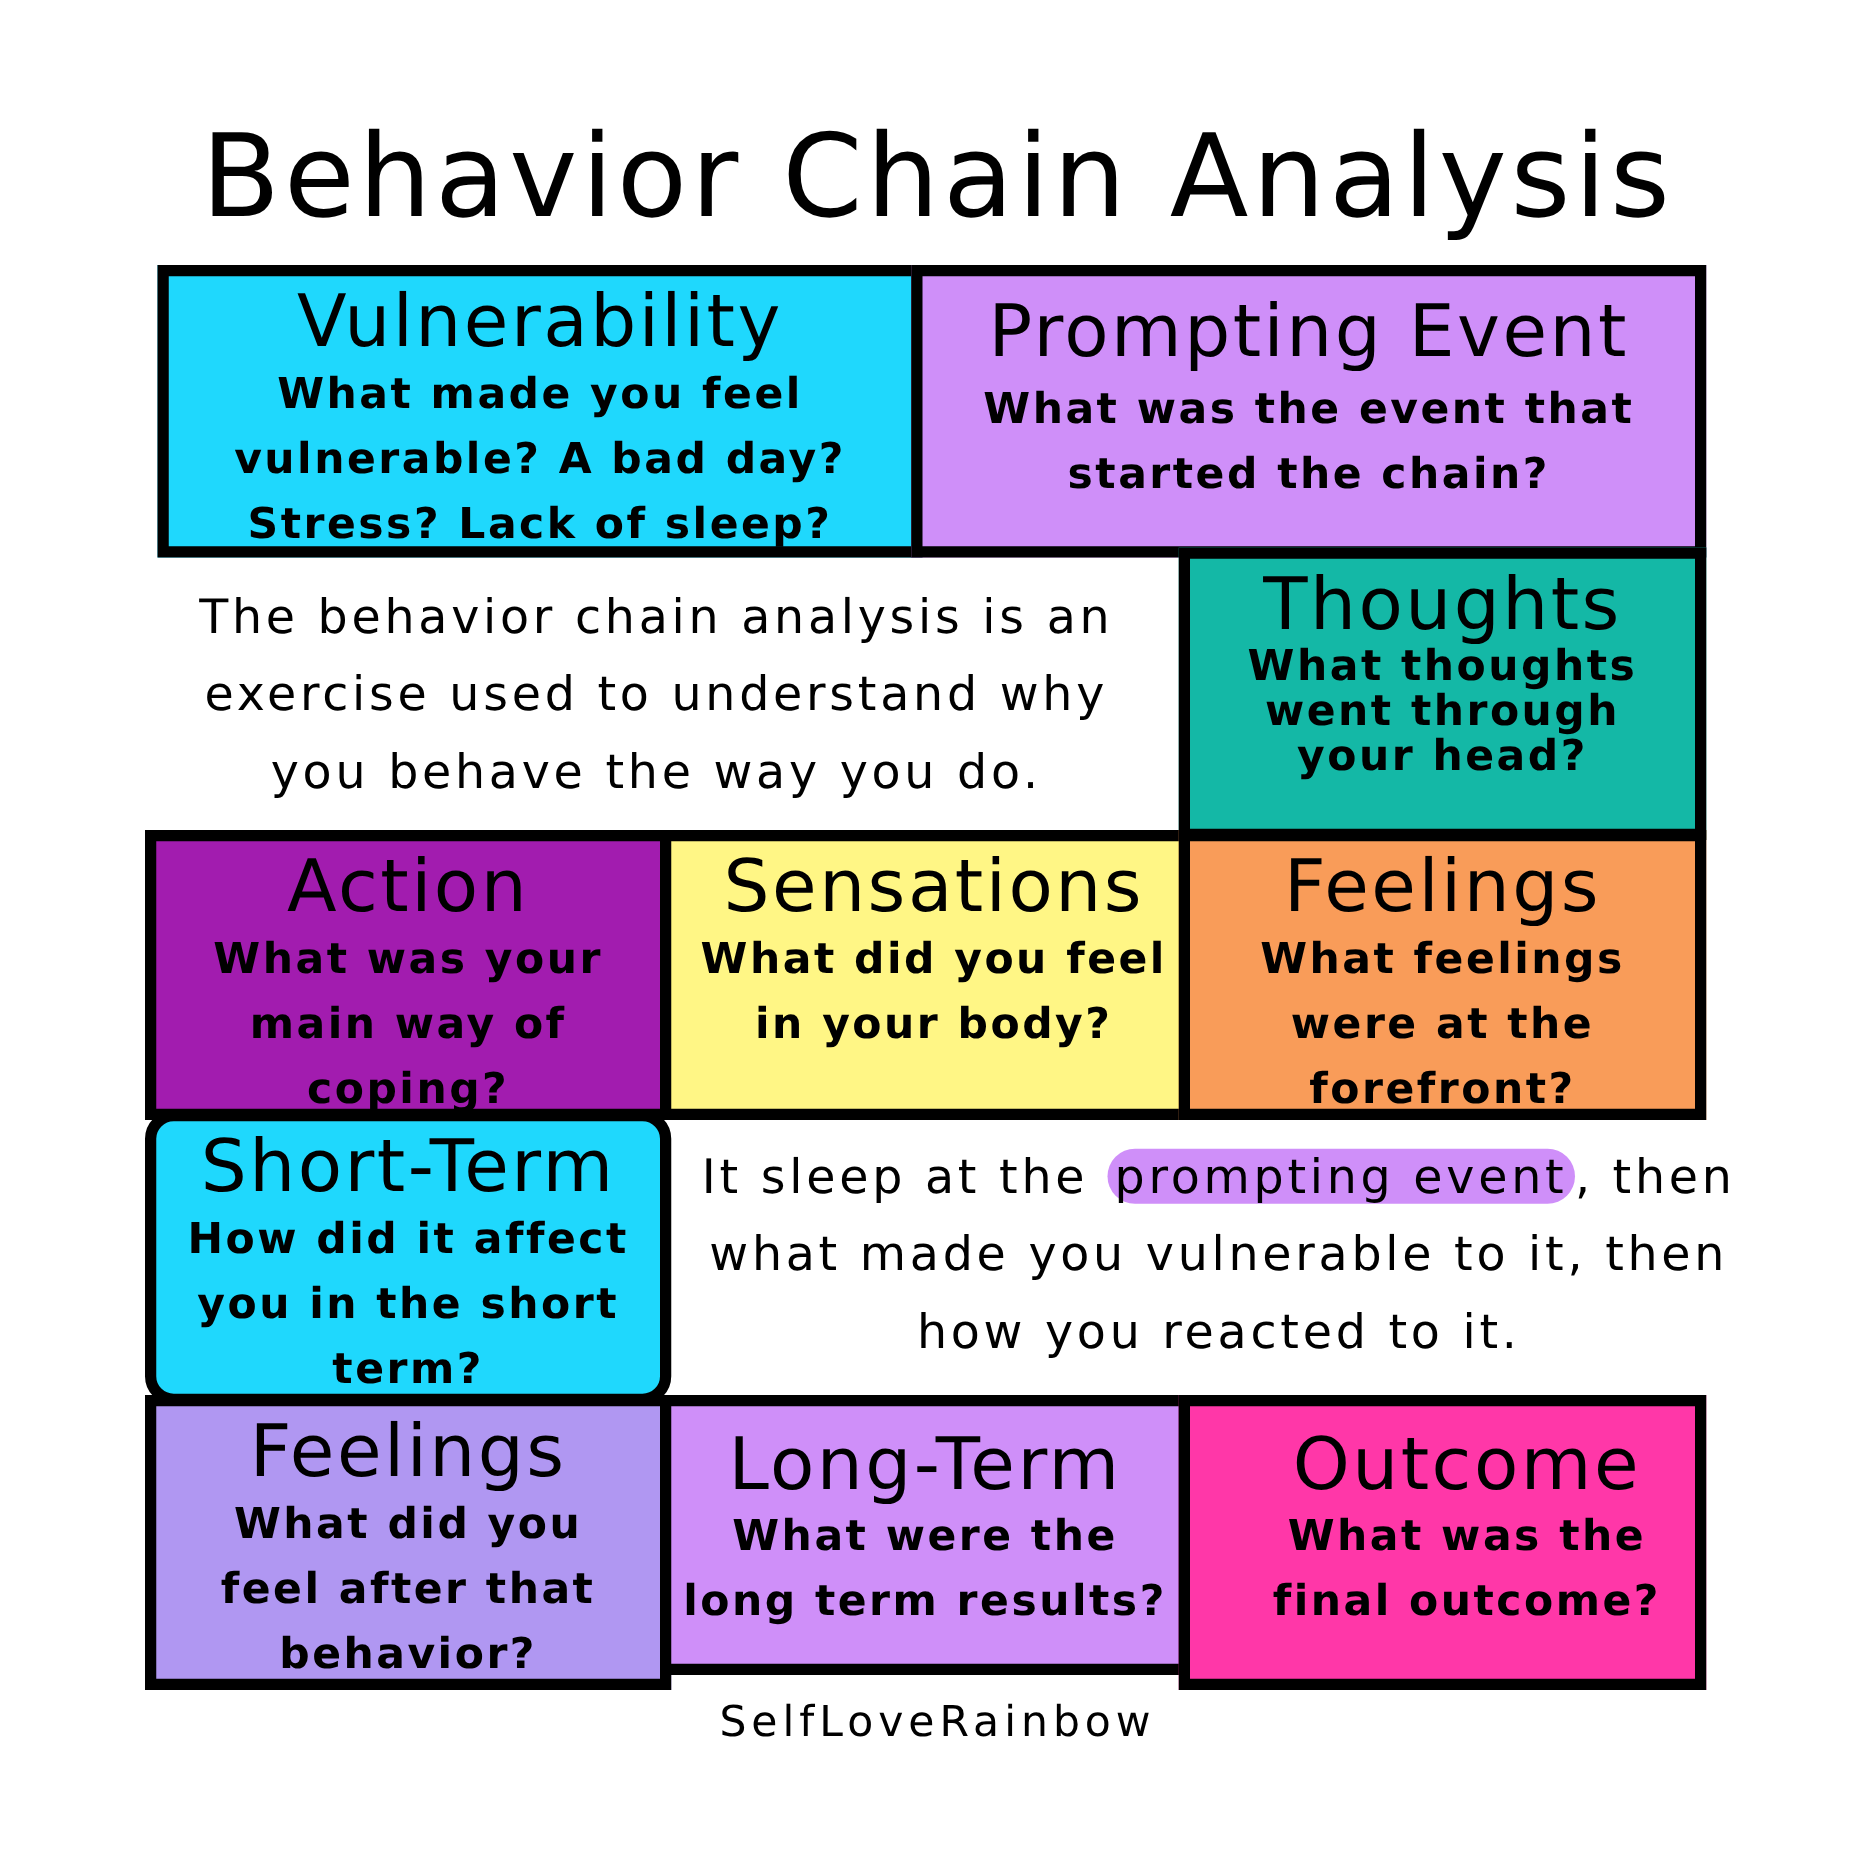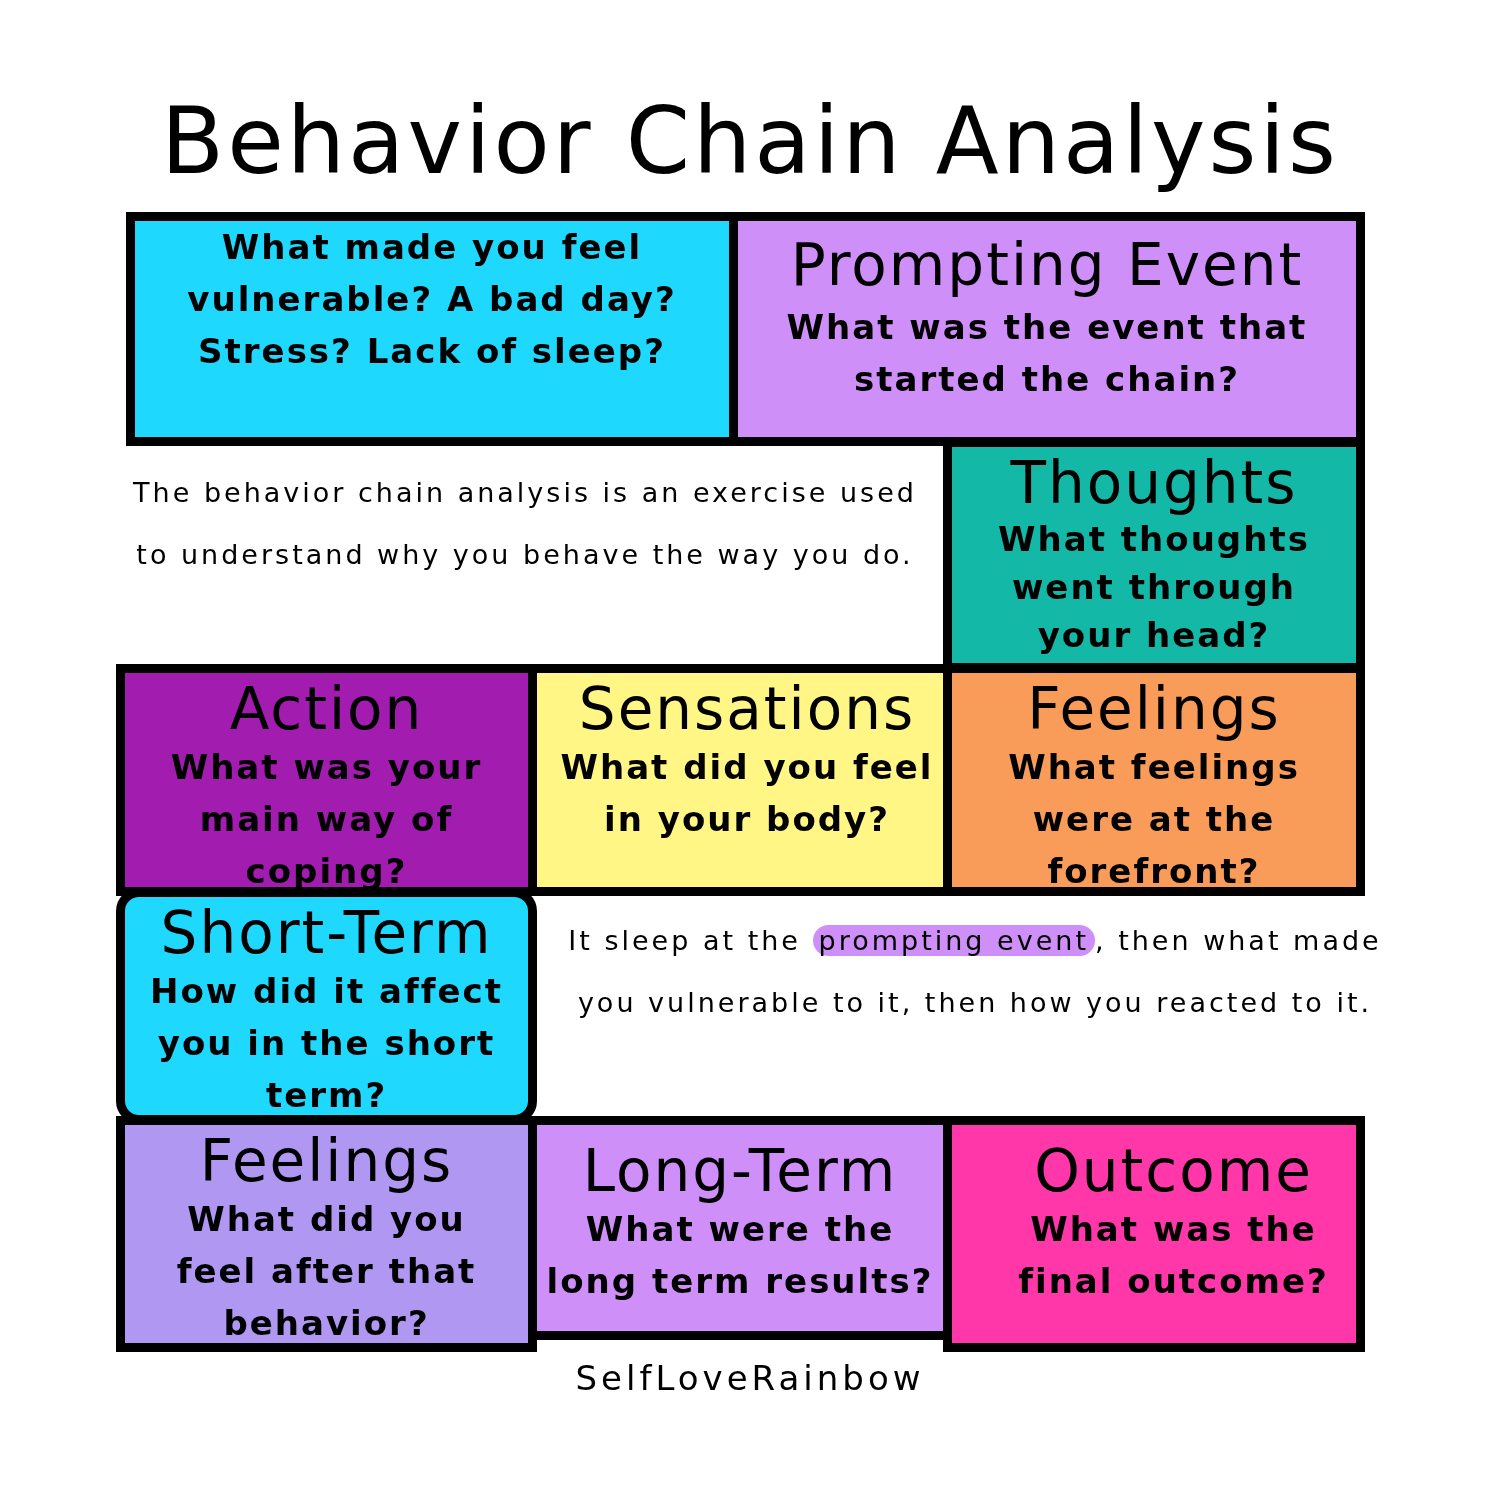--- a/index.html
+++ b/index.html
@@ -4,44 +4,45 @@
 <style>
   html, body { margin:0; padding:0; background:#ffffff; }
   body { width:1500px; height:1500px; position:relative; overflow:hidden;
          font-family:"DejaVu Sans", sans-serif; color:#000; }
   .title { position:absolute; left:0; top:88px; width:1500px; text-align:center;
            font-size:92px; letter-spacing:3px; font-weight:normal; }
   .box { position:absolute; box-sizing:border-box; border:9px solid #000;
          display:flex; flex-direction:column; align-items:center; text-align:center; }
   .box .h { font-size:58px; line-height:64px; letter-spacing:2px; margin-top:4px; }
   .box .q { font-size:34px; line-height:52px; letter-spacing:2px; font-weight:bold; padding:0 8px; }
-  .text { position:absolute; text-align:center; font-size:27px; line-height:62px; letter-spacing:3px; }
+  .text { position:absolute; text-align:center; font-size:38px; line-height:62px; letter-spacing:3px; }
   .hl { background:#cf8ff9; border-radius:28px; padding:0 6px; }
   .credit { position:absolute; left:0; top:1358px; width:1500px; text-align:center;
             font-size:34px; letter-spacing:4px; }
 </style>
 </head>
 <body>
 
 <div class="title">Behavior Chain Analysis</div>
 
 <div class="box" style="left:126px;top:212px;width:612px;height:234px;background:#1fd8fd;">
+  <div class="h">Vulnerability</div>
   <div class="q" style="width:520px;">What made you feel vulnerable? A bad day? Stress? Lack of sleep?</div>
 </div>
 
 <div class="box" style="left:729px;top:212px;width:636px;height:234px;background:#cf8ff9;">
   <div class="h" style="margin-top:12px;">Prompting Event</div>
   <div class="q" style="width:560px;margin-top:4px;">What was the event that started the chain?</div>
 </div>
 
 <div class="text" style="left:120px;top:462px;width:810px;">The behavior chain analysis is an exercise used to understand why you behave the way you do.</div>
 
 <div class="box" style="left:943px;top:438px;width:422px;height:234px;background:#14b8a6;">
   <div class="h">Thoughts</div>
-  <div class="q" style="line-height:48px;">What thoughts went through your head?</div>
+  <div class="q" style="line-height:36px;">What thoughts went through your head?</div>
 </div>
 
 <div class="box" style="left:116px;top:664px;width:421px;height:232px;background:#a21caf;">
   <div class="h">Action</div>
   <div class="q" style="width:320px;">What was your main way of coping?</div>
 </div>
 
 <div class="box" style="left:528px;top:664px;width:438px;height:232px;background:#fff685;">
   <div class="h">Sensations</div>
   <div class="q" style="width:380px;">What did you feel in your body?</div>

